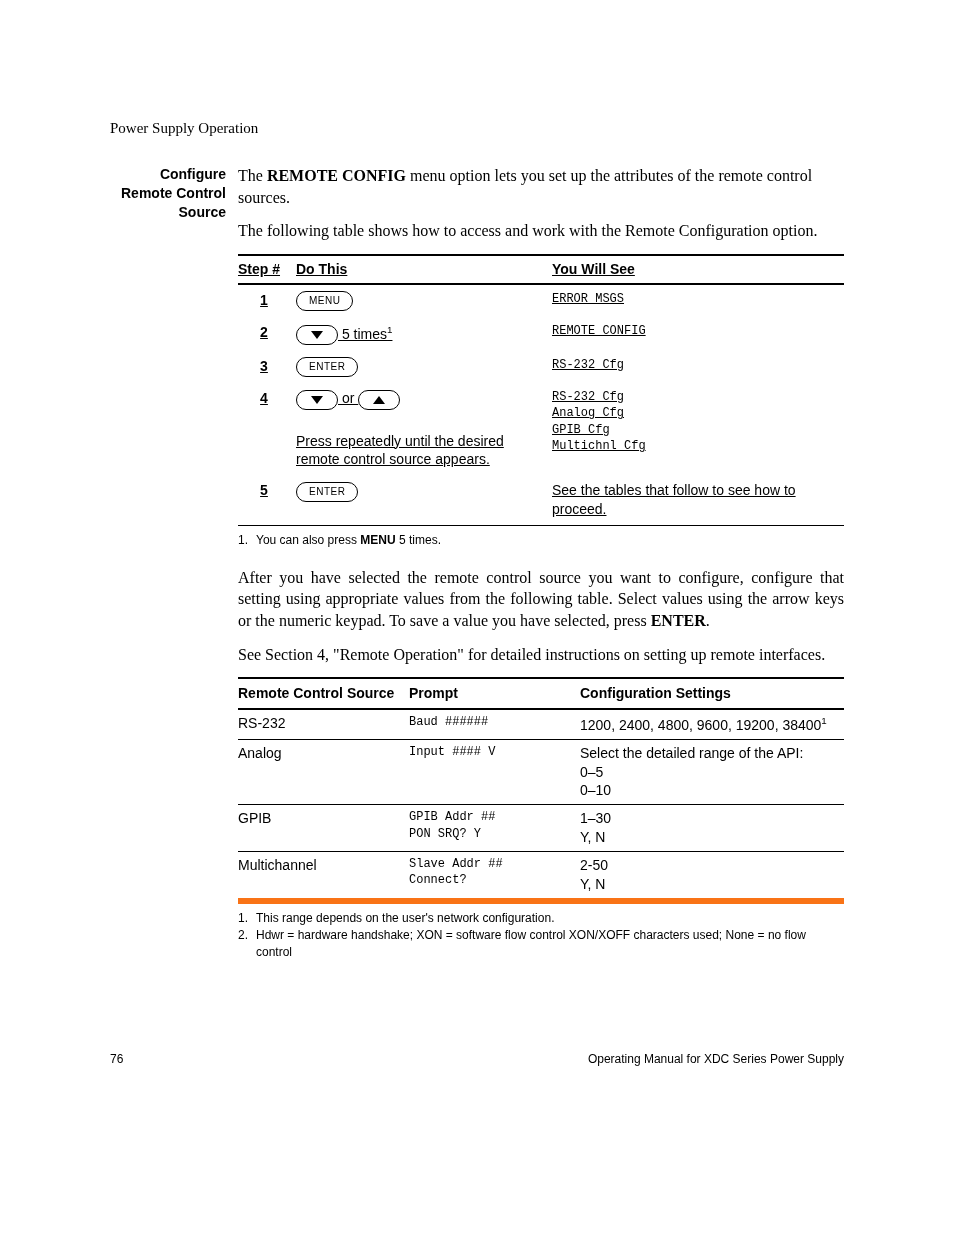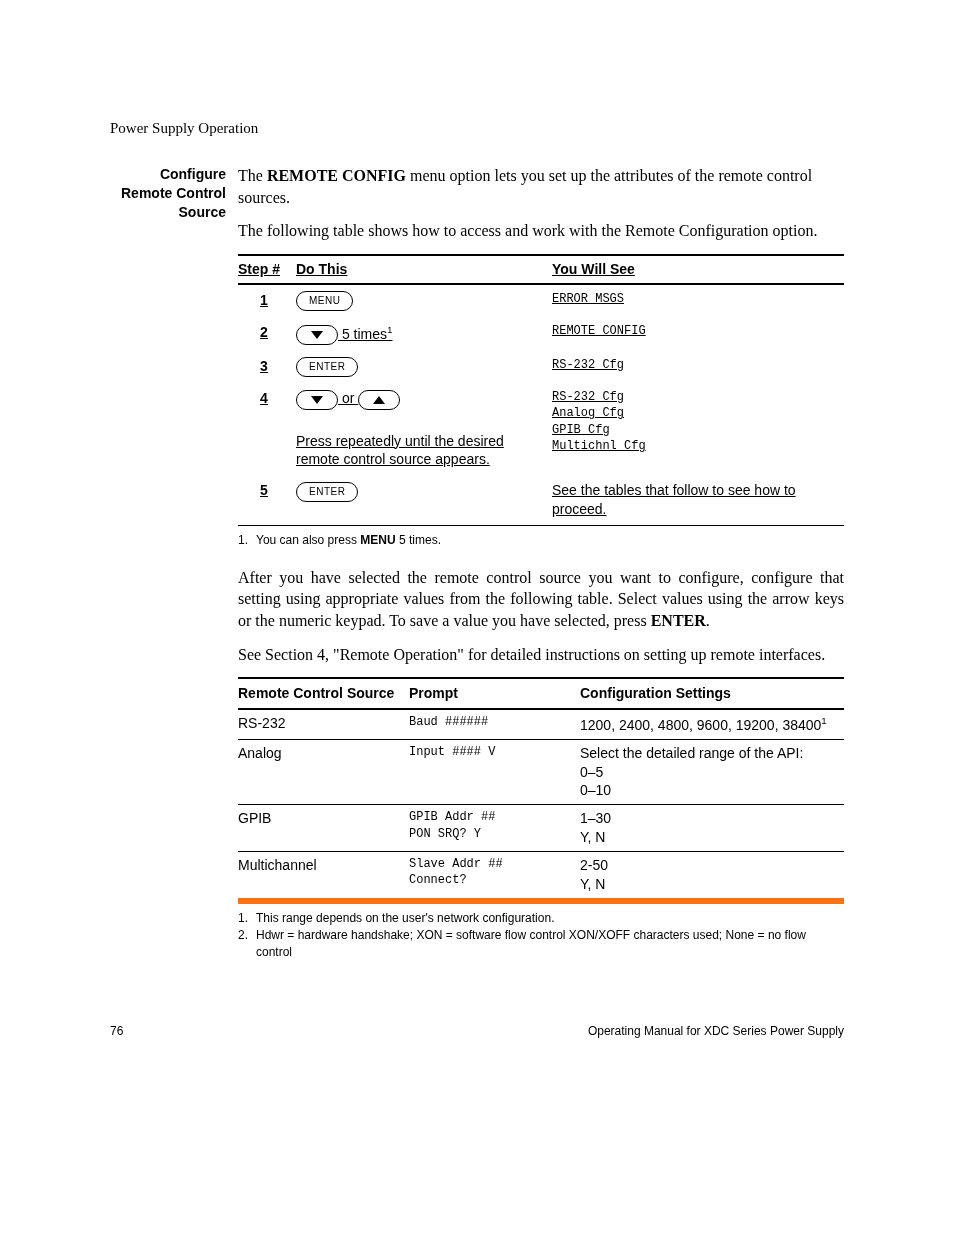--- a/index.html
+++ b/index.html
@@ -135,21 +135,21 @@
     border-top: 1px solid #000;
   }
   table.settings tbody tr:last-child td {
     border-bottom: 6px solid #f97316;
   }
   .page-footer {
     display: flex;
     justify-content: space-between;
     font-family: Arial, Helvetica, sans-serif;
     font-size: 12px;
-    margin-top: 64px;
+    margin-top: 92px;
   }
 </style>
 </head>
 <body>
 
 <div class="page">
 
   <div class="running-head">
     <div class="sub">Power Supply Operation</div>
   </div>

